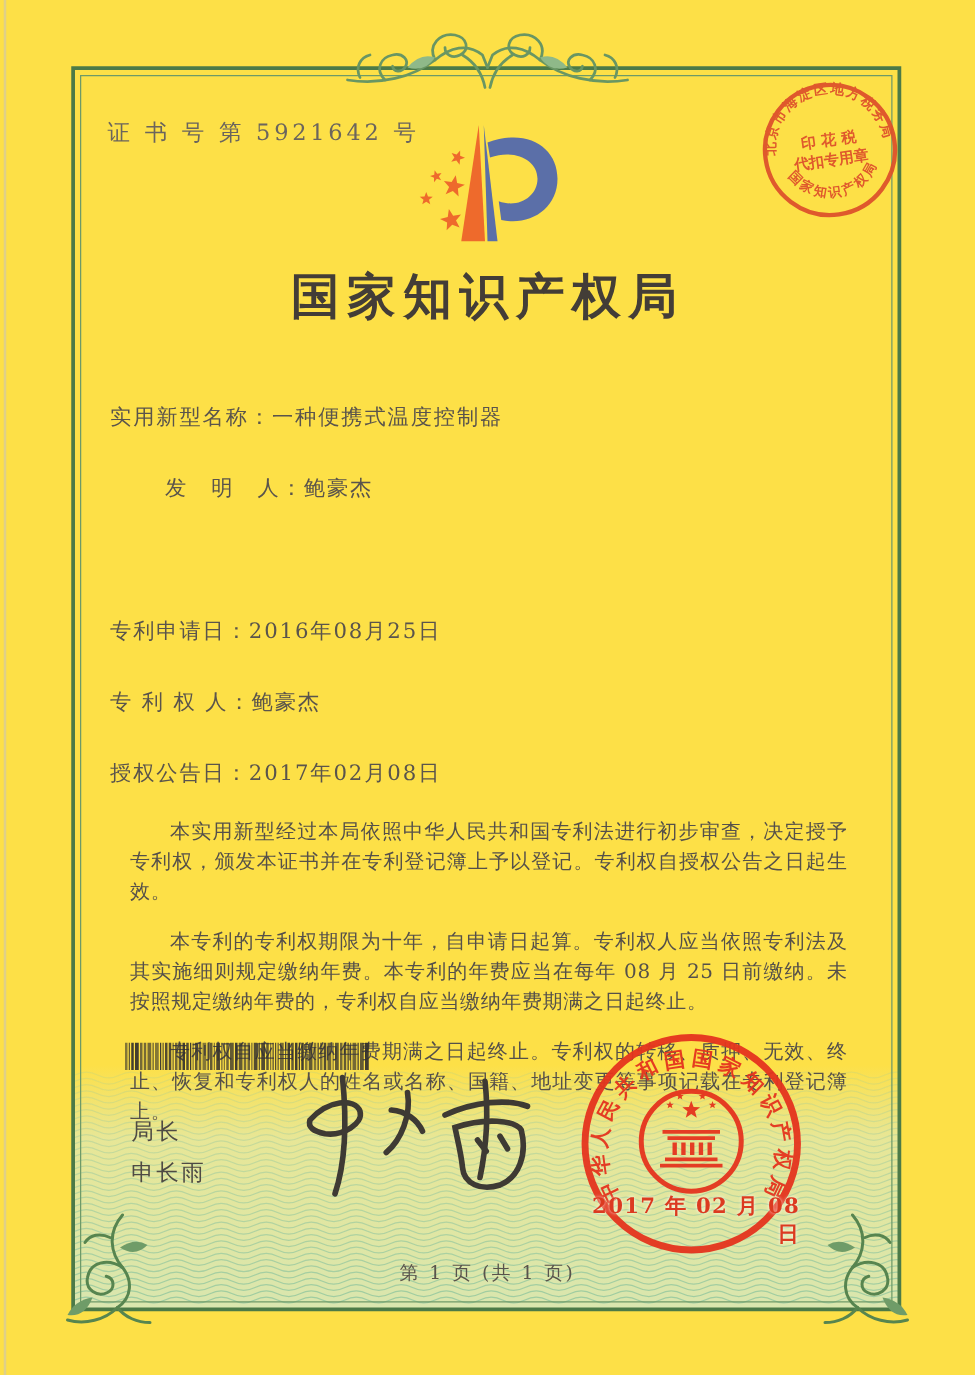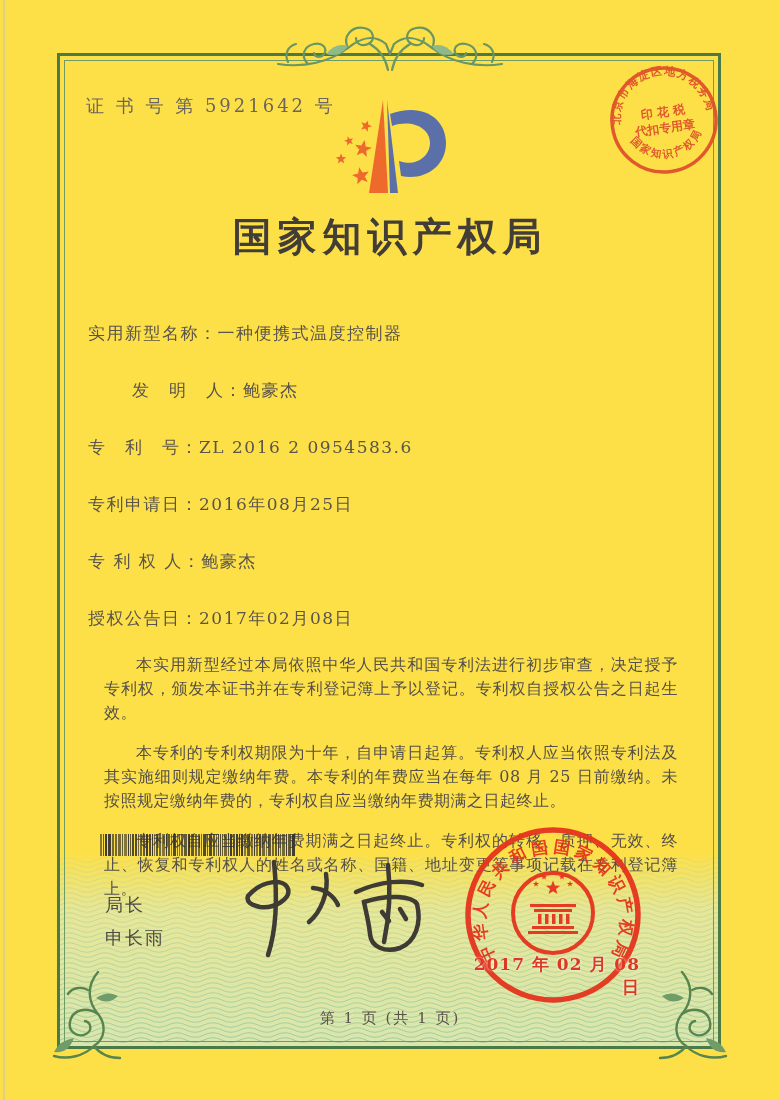--- a/index.html
+++ b/index.html
@@ -156,21 +156,20 @@
         <polygon points="64.6,52.1 65.7,58.4 71.9,59.7 66.3,62.8 66.9,69.1 62.3,64.7 56.5,67.3 59.3,61.5 55.1,56.8 61.3,57.6"></polygon>
         <polygon points="41.0,65.5 42.4,69.1 46.2,69.3 43.2,71.7 44.2,75.4 41.0,73.3 37.8,75.4 38.8,71.7 35.8,69.3 39.6,69.1"></polygon>
         <polygon points="59.1,79.2 62.5,84.5 68.8,83.5 64.8,88.4 67.7,94.0 61.8,91.7 57.3,96.2 57.7,89.9 52.0,87.1 58.2,85.5"></polygon>
       </g>
   </svg>
 
   <div id="cert-title">国家知识产权局</div>
 
   <div class="field f0"><span>实用新型名称：</span><span>一种便携式温度控制器</span></div>
   <div class="field f1"><span>发　明　人：</span><span>鲍豪杰</span></div>
-  <div class="field f2"><span>专　利　号：</span><span>ZL 2016 2 0954583.6</span></div>
   <div class="field f3"><span>专利申请日：</span><span>2016年08月25日</span></div>
   <div class="field f4"><span>专 利 权 人：</span><span>鲍豪杰</span></div>
   <div class="field f5"><span>授权公告日：</span><span>2017年02月08日</span></div>
 
   <div id="body-text">
     <p>本实用新型经过本局依照中华人民共和国专利法进行初步审查，决定授予专利权，颁发本证书并在专利登记簿上予以登记。专利权自授权公告之日起生效。</p>
     <p>本专利的专利权期限为十年，自申请日起算。专利权人应当依照专利法及其实施细则规定缴纳年费。本专利的年费应当在每年 08 月 25 日前缴纳。未按照规定缴纳年费的，专利权自应当缴纳年费期满之日起终止。</p>
     <p>专利权自应当缴纳年费期满之日起终止。专利权的转移、质押、无效、终止、恢复和专利权人的姓名或名称、国籍、地址变更等事项记载在专利登记簿上。</p>
   </div>
 

